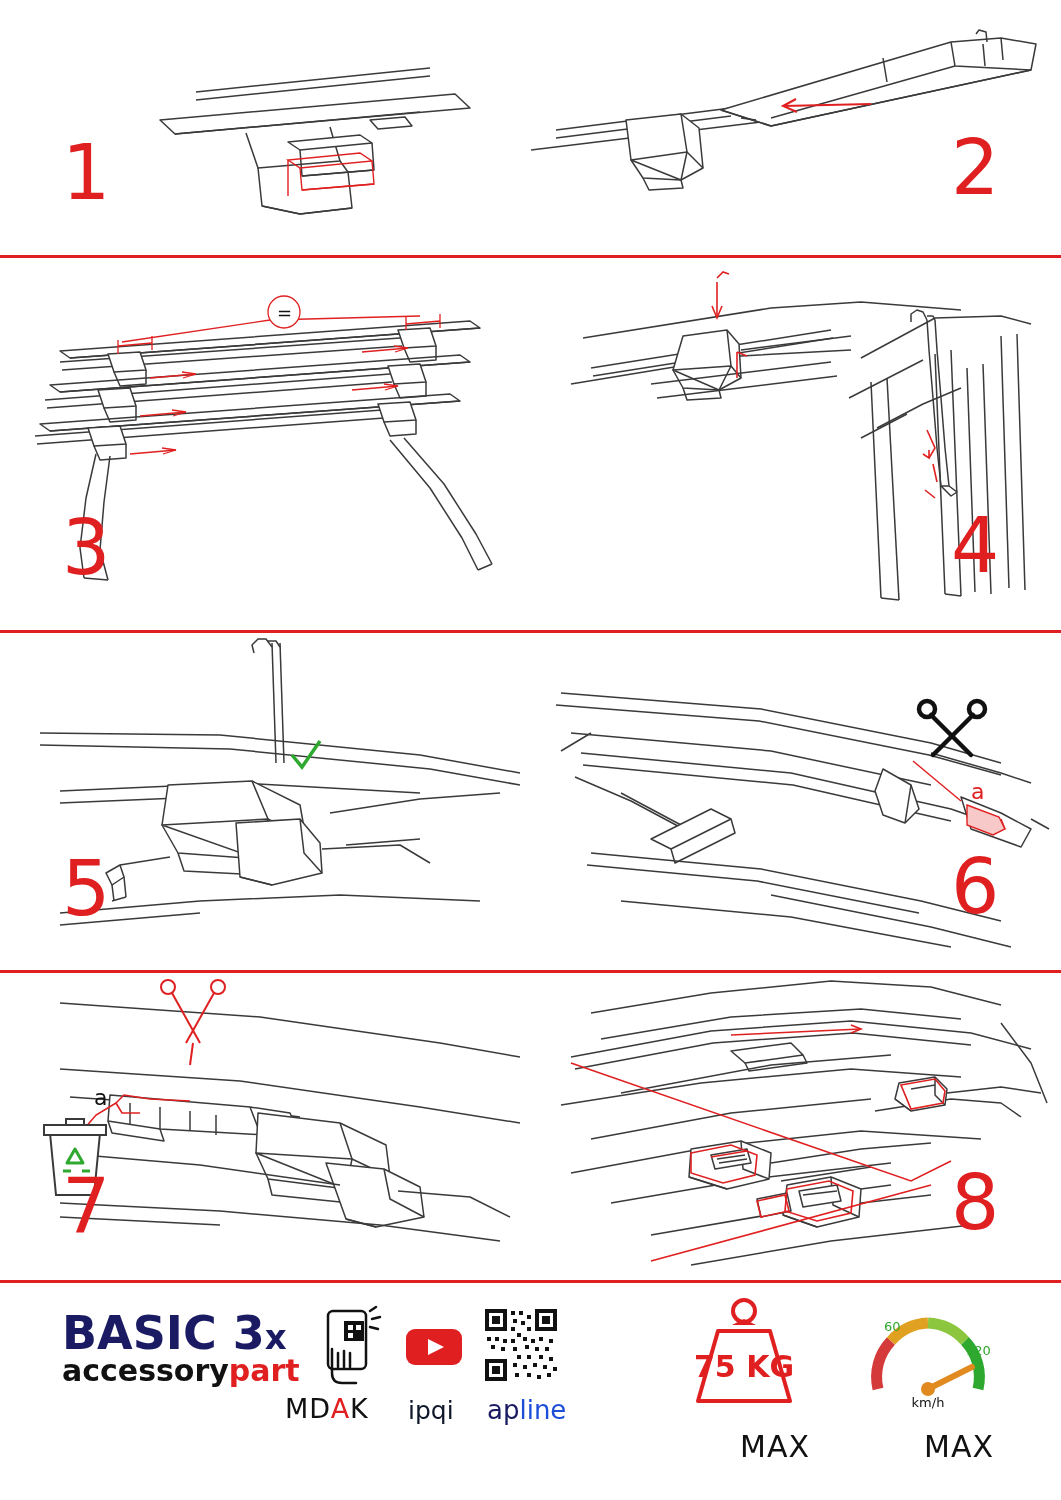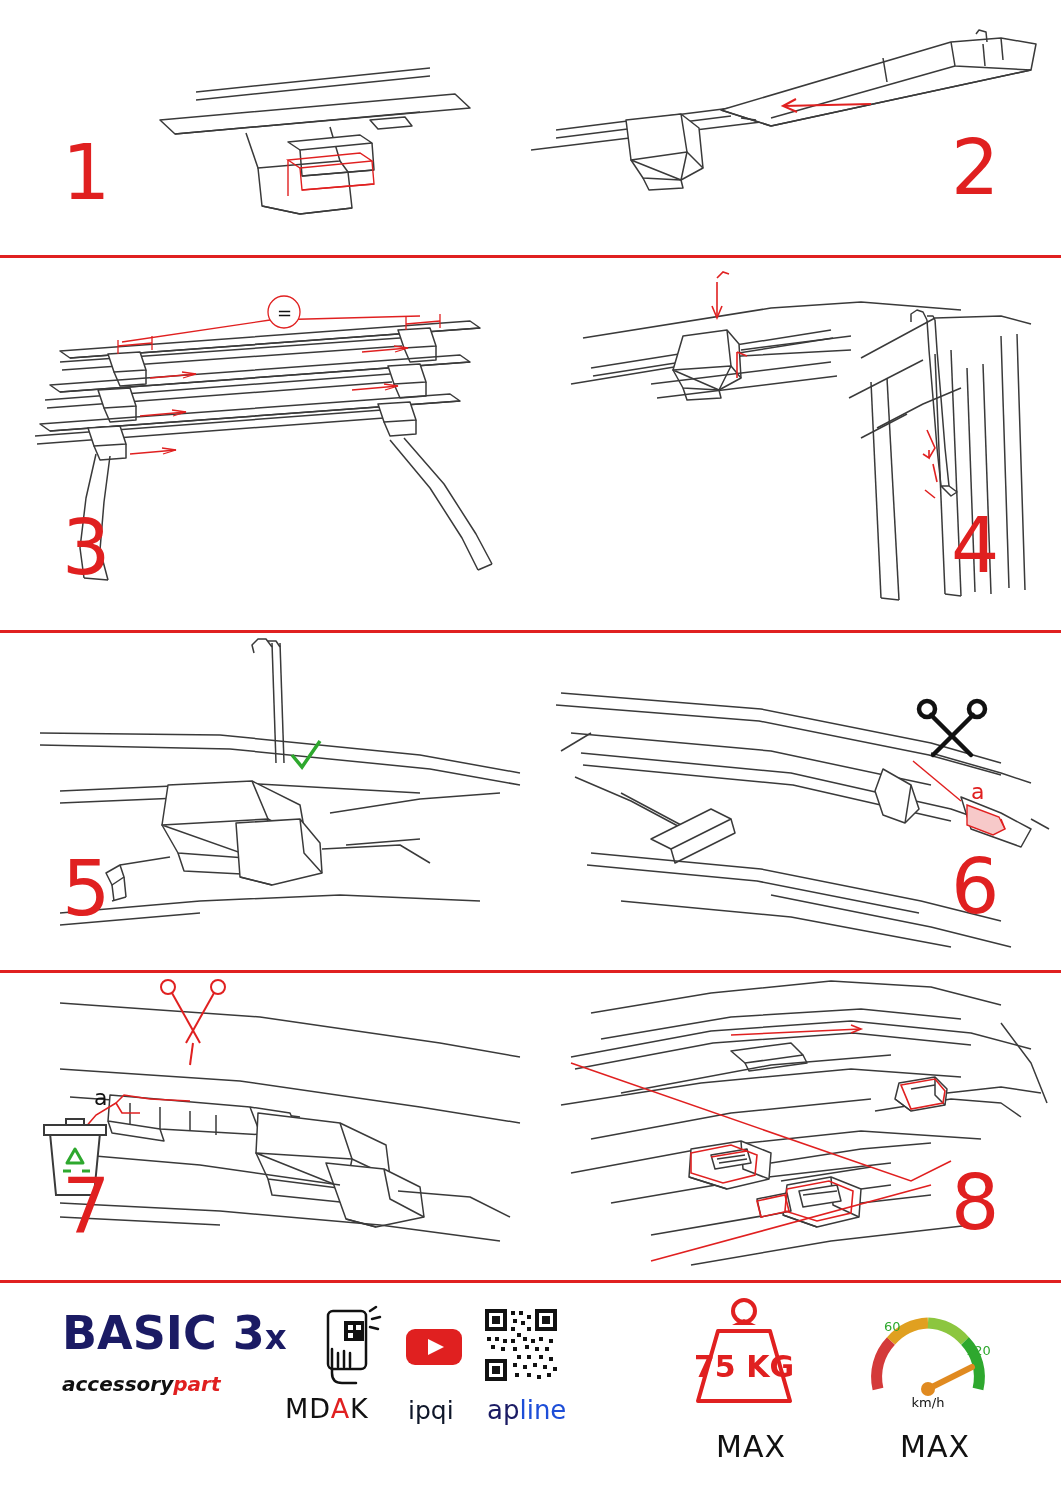--- a/index.html
+++ b/index.html
@@ -56,26 +56,24 @@
   .brand-title {
     font-family:"DejaVu Sans", sans-serif;
     font-size:46px;
     font-weight:700;
     color:#1b1b64;
     letter-spacing:0px;
     line-height:1;
   }
   .brand-title .x { font-size:34px; }
   .brand-sub {
-    margin-top:18px;
-    font-family:"DejaVu Sans", sans-serif;
-    font-size:20px;
+    font-family:"DejaVu Sans", sans-serif;
+    font-size:30px;
     font-weight:700;
     line-height:1;
-    font-style:italic;
   }
   .brand-sub .a { color:#111; }
   .brand-sub .b { color:#e02020; }
 
   .logo-mdak {
     position:absolute; left:285px; top:110px;
     font-family:"DejaVu Sans", sans-serif;
     font-size:27px; font-weight:400; letter-spacing:1px; color:#111;
   }
   .logo-mdak .red { color:#e02020; }
@@ -89,20 +87,21 @@
     font-family:"DejaVu Sans", sans-serif;
     font-size:26px; color:#1b1b64;
   }
   .logo-apline .teal { color:#1d4ed8; }
 
   .maxlabel {
     position:absolute;
     font-family:"DejaVu Sans", sans-serif;
     font-size:30px; font-weight:400; color:#111;
     letter-spacing:1px;
+    margin-left:24px;
   }
   .kgtext {
     font-family:"DejaVu Sans", sans-serif;
     font-size:30px; font-weight:700; fill:#e02020;
   }
   .kmh {
     font-family:"DejaVu Sans", sans-serif;
     font-size:13px; fill:#111;
   }
   .gaugenum { font-family:"DejaVu Sans", sans-serif; font-size:13px; }

